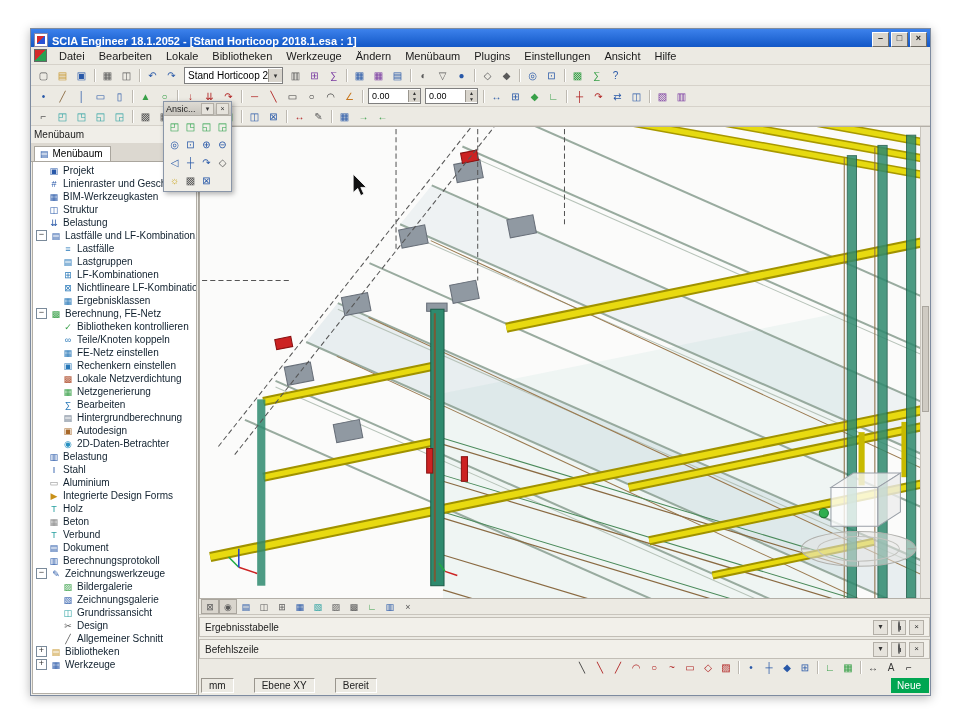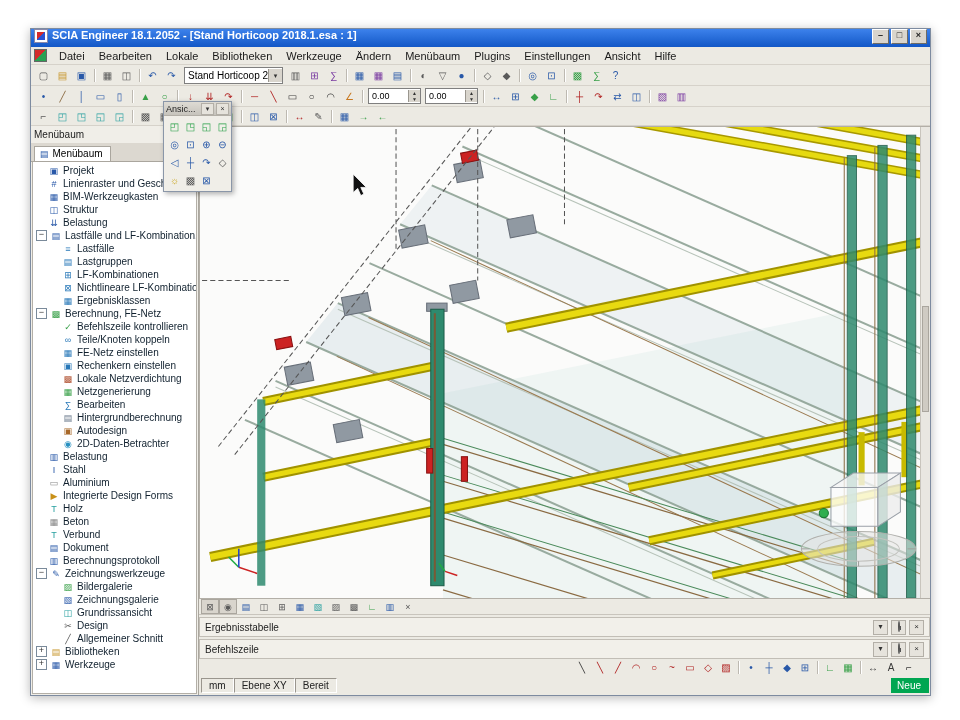--- a/index.html
+++ b/index.html
@@ -1,19 +1,19 @@
 <!DOCTYPE html>
 <html><head>
 <meta charset="utf-8">
 <style>
   html,body{margin:0;padding:0;}
   body{width:960px;height:720px;background:#ffffff;font-family:"Liberation Sans",sans-serif;position:relative;overflow:hidden;-webkit-font-smoothing:antialiased;}
   .window{position:absolute;left:30px;top:28px;width:899px;height:666px;border:1px solid #7d8ba0;box-shadow:0 2px 10px rgba(0,0,0,.28);background:#eceae3;display:flex;flex-direction:column;}
   
-  .titlebar{height:18px;flex:0 0 18px;background:linear-gradient(#3d82ec,#1257c6);color:#fff;display:flex;align-items:flex-start;padding:0 3px;font-size:11px;font-weight:bold;white-space:nowrap;overflow:hidden;}
+  .titlebar{height:18px;flex:0 0 18px;background:linear-gradient(#3d82ec,#1257c6);color:#fff;display:flex;align-items:flex-end;padding:0 3px;font-size:11px;font-weight:bold;white-space:nowrap;overflow:hidden;}
   .app-ico{width:12px;height:12px;background:#fff;border:1px solid #88a;margin-right:4px;position:relative;flex:0 0 12px;}
   .app-ico::after{content:"";position:absolute;left:2px;top:2px;width:8px;height:8px;background:linear-gradient(135deg,#d42a2a 50%,#2a52d4 50%);}
   .title-text{overflow:hidden;text-overflow:ellipsis;}
   .winbtns{margin-left:auto;display:flex;gap:2px;}
   .winbtn{width:15px;height:13px;background:#d9d5cd;border:1px solid;border-color:#fff #6f6b63 #6f6b63 #fff;font-size:9px;line-height:11px;text-align:center;color:#222;font-weight:bold;}
   
   .menubar{height:17px;flex:0 0 17px;display:flex;align-items:center;font-size:11px;background:#eceae3;border-bottom:1px solid #d6d2ca;padding-left:3px;color:#1a1a1a;}
   .mdi-ico{width:11px;height:11px;margin-right:5px;background:linear-gradient(135deg,#d42a2a 50%,#2aa052 50%);border:1px solid #666;flex:0 0 11px;}
   .menu-item{padding:12px 7px;}
   
@@ -276,21 +276,21 @@
             <span class="tlabel">Ergebnisklassen</span>
           </div>
           <div class="ti" style="padding-left: 3px;">
             <span class="exp">−</span>
             <span class="ticon" style="color: rgb(56, 160, 72);">▩</span>
             <span class="tlabel">Berechnung, FE-Netz</span>
           </div>
           <div class="ti" style="padding-left: 17px;">
             <span class="expspace"></span>
             <span class="ticon" style="color: rgb(56, 160, 72);">✓</span>
-            <span class="tlabel">Befehlszeile kontrollieren</span>
+            <span class="tlabel">Bibliotheken kontrollieren</span>
           </div>
           <div class="ti" style="padding-left: 17px;">
             <span class="expspace"></span>
             <span class="ticon" style="color: rgb(40, 120, 184);">∞</span>
             <span class="tlabel">Teile/Knoten koppeln</span>
           </div>
           <div class="ti" style="padding-left: 17px;">
             <span class="expspace"></span>
             <span class="ticon" style="color: rgb(40, 120, 184);">▦</span>
             <span class="tlabel">FE-Netz einstellen</span>
@@ -611,21 +611,21 @@
           <span class="tbi" style="color: rgb(56, 160, 72);">∟</span>
           <span class="tbi" style="color: rgb(56, 160, 72);">▦</span>
           <span class="tbsep"></span>
           <span class="tbi" style="color: rgb(58, 58, 58);">↔</span>
           <span class="tbi" style="color: rgb(58, 58, 58);">A</span>
           <span class="tbi" style="color: rgb(58, 58, 58);">⌐</span>
         </div>
 
 
       <div class="statusbar">
-        <span style="display:flex;gap:0">
+        <span style="display:flex;gap:20px">
             <span class="sb-cell">mm</span>
             <span class="sb-cell">Ebene XY</span>
             <span class="sb-cell">Bereit</span>
           </span>
         <span class="sb-fill"></span>
         <span class="sb-action">Neue</span>
       </div>
     </div>
   </div>
 

